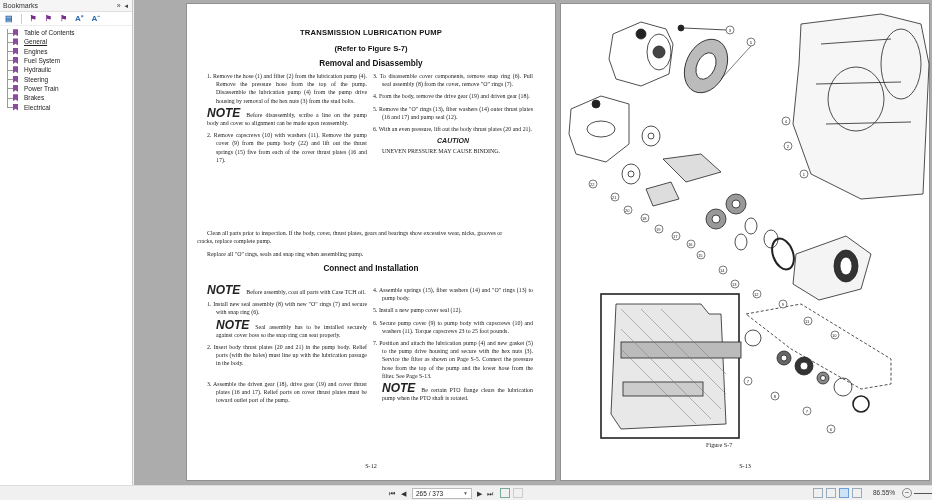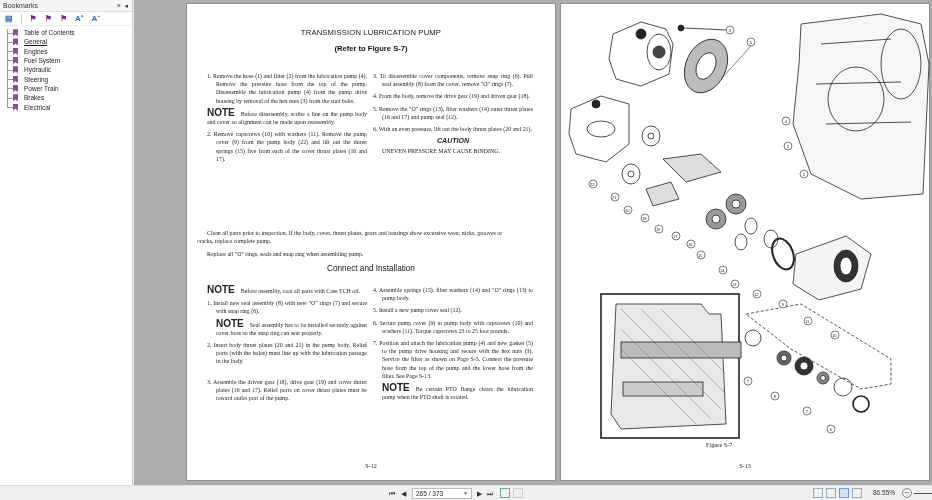--- a/index.html
+++ b/index.html
@@ -18,27 +18,27 @@
 .bm{position:relative;height:9.3px;display:flex;align-items:center;padding-left:7px;font-size:6.5px;color:#222}
 .bm .hl{position:absolute;left:1px;top:4.5px;width:6px;height:1px;background:#999}
 .bm .flag{width:5px;height:7px;background:#8e4a9e;margin-right:6px;clip-path:polygon(0 0,100% 0,100% 100%,50% 75%,0 100%)}
 .bm.active span.lbl{text-decoration:underline}
 
 #viewer{position:absolute;left:134px;top:0;width:798px;height:485px;background:#acacac}
 .page{position:absolute;top:3px;height:478px;background:#fff;border:1px solid #909090}
 #page-left{left:52px;width:370px}
 #page-right{left:426px;width:370px}
 .serif{font-family:"Liberation Serif",serif;color:#222}
-.sans{font-family:"Liberation Sans",sans-serif;color:#111;font-weight:normal}
+.sans{font-family:"Liberation Sans",sans-serif;color:#111;font-weight:bold}
 .h1{position:absolute;left:0;width:100%;text-align:center;font-size:7.6px;letter-spacing:.2px}
 .h2{position:absolute;left:0;width:100%;text-align:center;font-size:8.2px}
 .col{position:absolute;font-size:5.9px;line-height:8.2px;text-align:justify}
 .item{padding-left:9px;text-indent:-9px;margin-bottom:4px}
 .note{margin-bottom:4px}
-.note b{font-family:"Liberation Sans",sans-serif;font-weight:900;font-size:10px;margin-right:6px}
+.note b{font-family:"Liberation Sans",sans-serif;font-style:italic;font-weight:900;font-size:12px;margin-right:6px}
 .caution{text-align:center;font-family:"Liberation Sans",sans-serif;font-style:italic;font-weight:900;font-size:7px;margin:0 0 2px}
 .para{position:absolute;font-size:5.9px;line-height:8.2px}
 .pnum{position:absolute;font-size:6.2px;width:100%;text-align:center}
 
 #fig{position:absolute;left:0;top:0;width:370px;height:478px}
 #fig-caption{position:absolute;left:145px;top:437px;font-size:6.2px}
 #page-num-right{position:absolute;left:0;width:100%;text-align:center;top:458px;font-size:6.2px}
 
 #bottombar{position:absolute;left:0;top:485px;width:932px;height:15px;background:#f0f0f0;border-top:1px solid #dcdcdc;font-size:7px;color:#333}
 .nav-btn{position:absolute;top:3px;font-size:7px;color:#333;line-height:9px}
@@ -117,20 +117,21 @@
           <span class="lbl">Electrical</span>
         </div>
     </div>
   </div>
 
   <div id="viewer">
 
     <div class="page" id="page-left">
       <div class="h1 sans" style="top:24px">TRANSMISSION LUBRICATION PUMP</div>
       <div class="h2 sans" style="top:40px;font-size:7.6px;font-weight:bold">(Refer to Figure S-7)</div>
+      <div class="h2 sans" style="top:55px">Removal and Disassembly</div>
 
       <div class="col serif" style="left:20px;top:68px;width:160px">
         <div class="item">1. Remove the hose (1) and filter (2) from the lubrication pump (4). Remove the pressure hose from the top of the pump. Disassemble the lubrication pump (4) from the pump drive housing by removal of the hex nuts (3) from the stud bolts.</div>
         <div class="note"><b>NOTE</b><span>Before disassembly, scribe a line on the pump body and cover so alignment can be made upon reassembly.</span></div>
         <div class="item">2. Remove capscrews (10) with washers (11). Remove the pump cover (9) from the pump body (22) and lift out the thrust springs (15) five from each of the cover thrust plates (16 and 17).</div>
       </div>
 
       <div class="col serif" style="left:186px;top:68px;width:160px">
         <div class="item">3. To disassemble cover components, remove snap ring (6). Pull seal assembly (8) from the cover, remove "O" rings (7).</div>
         <div class="item">4. From the body, remove the drive gear (19) and driven gear (18).</div>

